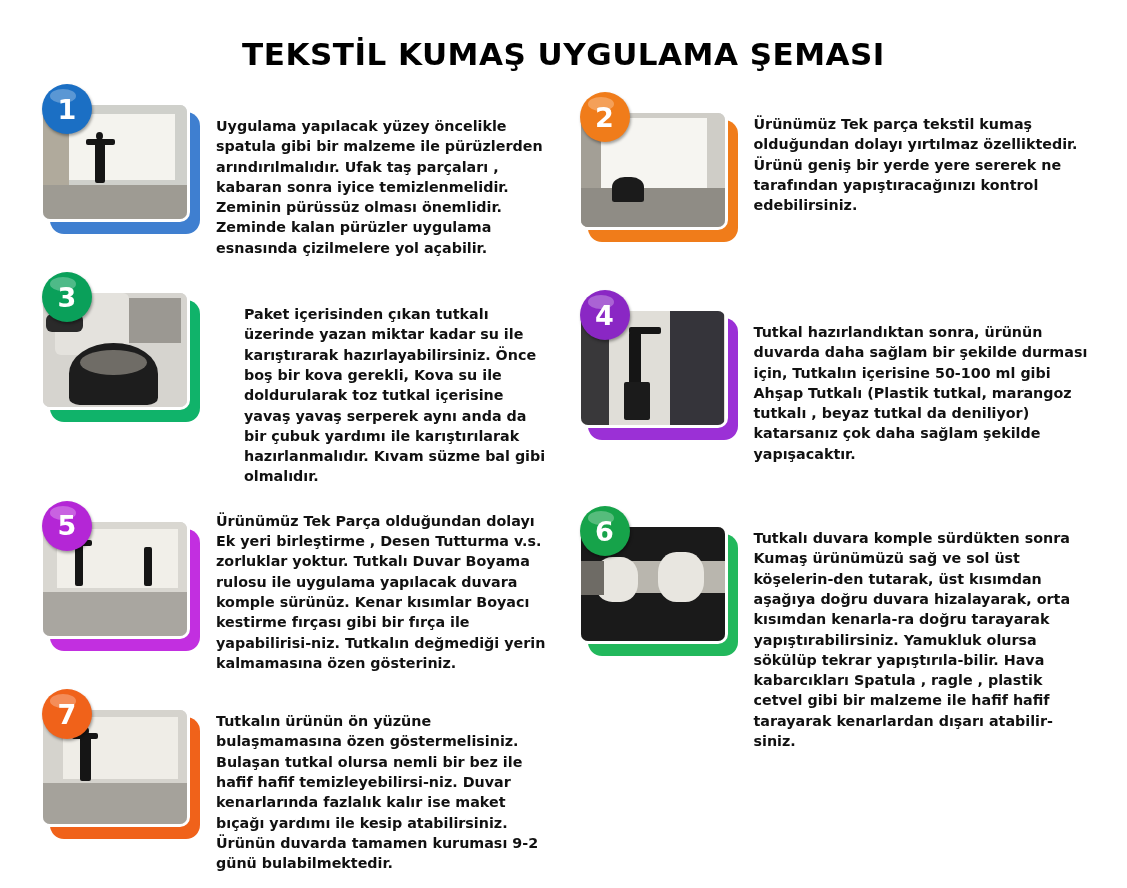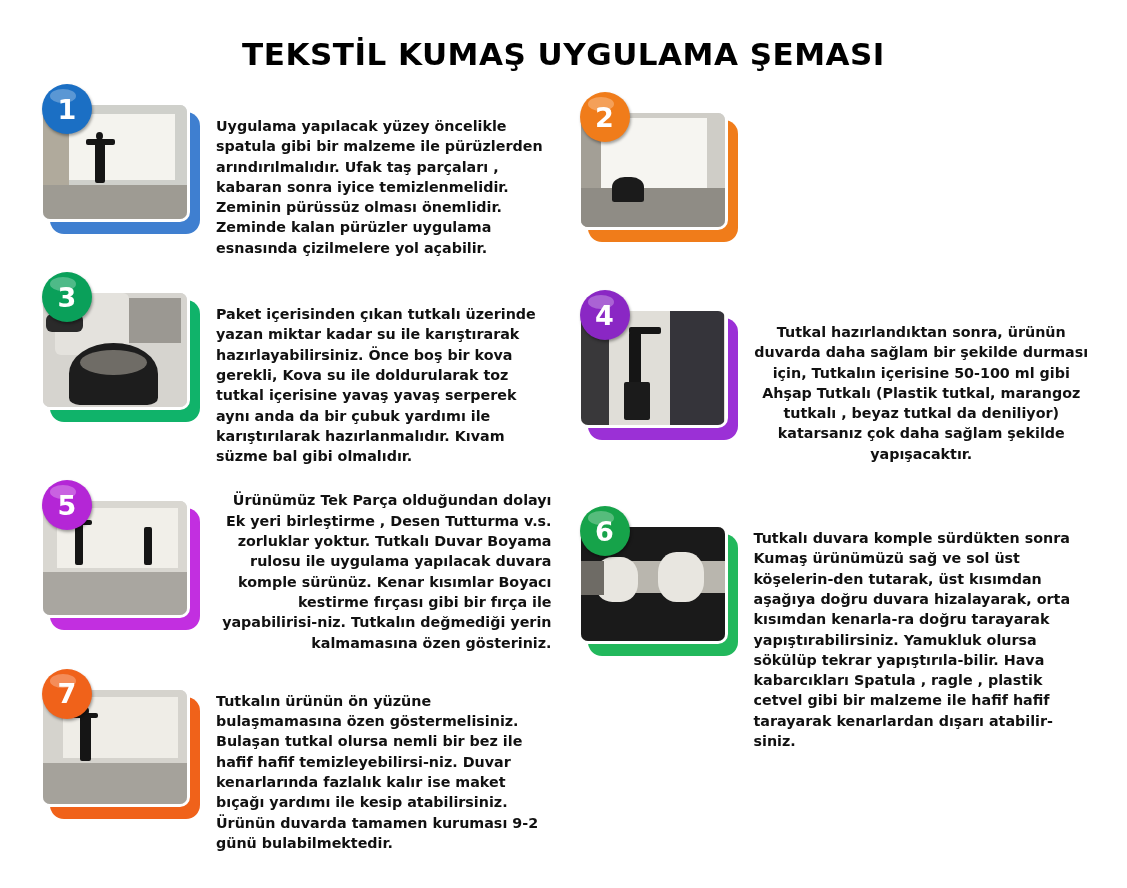--- a/index.html
+++ b/index.html
@@ -156,41 +156,41 @@
               <div class="s-grey" style="left:8%;top:0;width:52%;height:54%;background:#e4e2dd;border-radius:6px;"></div>
               <div class="s-dark" style="left:18%;top:44%;width:62%;height:54%;background:#1d1d1d;border-radius:50% 50% 12% 12%;"></div>
               <div class="s-grey" style="left:26%;top:50%;width:46%;height:22%;background:#6f6c66;border-radius:50%;"></div>
               <div class="s-person" style="left:2%;top:18%;width:26%;height:16%;background:#2a2a2a;border-radius:6px;"></div>
               <div class="s-grey" style="left:60%;top:4%;width:36%;height:40%;background:#9b9892;"></div>
             </div>
           </div>
           <div class="badge" style="background:#0aa05a;">3</div>
         </div>
       </div>
-      <div class="desc" style="padding-top:24px;">Paket içerisinden çıkan tutkalı üzerinde yazan miktar kadar su ile karıştırarak hazırlayabilirsiniz. Önce boş bir kova gerekli, Kova su ile doldurularak toz tutkal içerisine yavaş yavaş serperek aynı anda da bir çubuk yardımı ile karıştırılarak hazırlanmalıdır. Kıvam süzme bal gibi olmalıdır.</div>
+      <div class="desc" style="padding-top:24px;margin-left:28px;">Paket içerisinden çıkan tutkalı üzerinde yazan miktar kadar su ile karıştırarak hazırlayabilirsiniz. Önce boş bir kova gerekli, Kova su ile doldurularak toz tutkal içerisine yavaş yavaş serperek aynı anda da bir çubuk yardımı ile karıştırılarak hazırlanmalıdır. Kıvam süzme bal gibi olmalıdır.</div>
     </div>
 
     <div class="step" style="margin-top:22px;">
       <div class="photo-wrap">
         <div class="photo-shadow">
           <div class="photo-back" style="background:#c22fe0;"></div>
           <div class="photo">
             <div class="scene">
               <div class="s-wall" style="left:0;top:0;width:100%;height:62%;background:#d9d7d1;"></div>
               <div class="s-light" style="left:10%;top:6%;width:84%;height:52%;background:#f1efe9;"></div>
               <div class="s-floor" style="left:0;top:62%;width:100%;height:38%;background:#a9a6a0;"></div>
               <div class="s-person" style="left:22%;top:18%;width:6%;height:38%;"></div>
               <div class="s-person" style="left:18%;top:16%;width:16%;height:5%;"></div>
               <div class="s-person" style="left:70%;top:22%;width:6%;height:34%;"></div>
             </div>
           </div>
           <div class="badge" style="background:#b426d6;">5</div>
         </div>
       </div>
-      <div class="desc" style="padding-top:2px;text-align:right;">Ürünümüz Tek Parça olduğundan dolayı Ek yeri birleştirme , Desen Tutturma v.s. zorluklar yoktur. Tutkalı Duvar Boyama rulosu ile uygulama yapılacak duvara komple sürünüz. Kenar kısımlar Boyacı kestirme fırçası gibi bir fırça ile yapabilirisi-niz. Tutkalın değmediği yerin kalmamasına özen gösteriniz.</div>
+      <div class="desc" style="padding-top:2px;">Ürünümüz Tek Parça olduğundan dolayı Ek yeri birleştirme , Desen Tutturma v.s. zorluklar yoktur. Tutkalı Duvar Boyama rulosu ile uygulama yapılacak duvara komple sürünüz. Kenar kısımlar Boyacı kestirme fırçası gibi bir fırça ile yapabilirisi-niz. Tutkalın değmediği yerin kalmamasına özen gösteriniz.</div>
     </div>
 
     <div class="step" style="margin-top:24px;">
       <div class="photo-wrap">
         <div class="photo-shadow">
           <div class="photo-back" style="background:#f0621a;"></div>
           <div class="photo">
             <div class="scene">
               <div class="s-wall" style="left:0;top:0;width:100%;height:64%;background:#d5d3cd;"></div>
               <div class="s-light" style="left:14%;top:6%;width:80%;height:54%;background:#efedE7;"></div>
@@ -219,40 +219,41 @@
               <div class="s-wall" style="left:0;top:0;width:100%;height:100%;background:#cfcdc7;"></div>
               <div class="s-light" style="left:14%;top:4%;width:74%;height:62%;background:#f6f5f1;"></div>
               <div class="s-wall" style="left:0;top:0;width:14%;height:100%;background:#a39f96;"></div>
               <div class="s-floor" style="left:0;top:66%;width:100%;height:34%;background:#8f8c85;"></div>
               <div class="s-person" style="left:22%;top:56%;width:22%;height:22%;background:#1b1b1b;border-radius:40% 40% 8% 8%;"></div>
             </div>
           </div>
           <div class="badge" style="background:#f07c1a;">2</div>
         </div>
       </div>
+      <div class="desc" style="padding-top:14px;">Ürünümüz Tek parça tekstil kumaş olduğundan dolayı yırtılmaz özelliktedir. Ürünü geniş bir yerde yere sererek ne tarafından yapıştıracağınızı kontrol edebilirsiniz.</div>
     </div>
 
     <div class="step" style="margin-top:56px;">
       <div class="photo-wrap">
         <div class="photo-shadow">
           <div class="photo-back" style="background:#9b30d6;"></div>
           <div class="photo">
             <div class="scene">
               <div class="s-wall" style="left:0;top:0;width:100%;height:100%;background:#e0ded8;"></div>
               <div class="s-dark" style="left:0;top:0;width:20%;height:100%;background:#39383a;"></div>
               <div class="s-dark" style="left:62%;top:0;width:38%;height:100%;background:#35343a;"></div>
               <div class="s-person" style="left:34%;top:18%;width:8%;height:46%;"></div>
               <div class="s-person" style="left:34%;top:14%;width:22%;height:6%;"></div>
               <div class="s-person" style="left:30%;top:62%;width:18%;height:34%;background:#1b1b1b;"></div>
             </div>
           </div>
           <div class="badge" style="background:#8a27c4;">4</div>
         </div>
       </div>
-      <div class="desc" style="padding-top:24px;text-align:center;">Tutkal hazırlandıktan sonra, ürünün duvarda daha sağlam bir şekilde durması için, Tutkalın içerisine 50-100 ml gibi Ahşap Tutkalı (Plastik tutkal, marangoz tutkalı , beyaz tutkal da deniliyor) katarsanız çok daha sağlam şekilde yapışacaktır.</div>
+      <div class="desc" style="padding-top:24px;">Tutkal hazırlandıktan sonra, ürünün duvarda daha sağlam bir şekilde durması için, Tutkalın içerisine 50-100 ml gibi Ahşap Tutkalı (Plastik tutkal, marangoz tutkalı , beyaz tutkal da deniliyor) katarsanız çok daha sağlam şekilde yapışacaktır.</div>
     </div>
 
     <div class="step" style="margin-top:50px;">
       <div class="photo-wrap">
         <div class="photo-shadow">
           <div class="photo-back" style="background:#22b85c;"></div>
           <div class="photo">
             <div class="scene">
               <div class="s-grey" style="left:0;top:0;width:100%;height:100%;background:#b9b6ae;"></div>
               <div class="s-dark" style="left:0;top:0;width:100%;height:30%;background:#1a1a1a;"></div>

